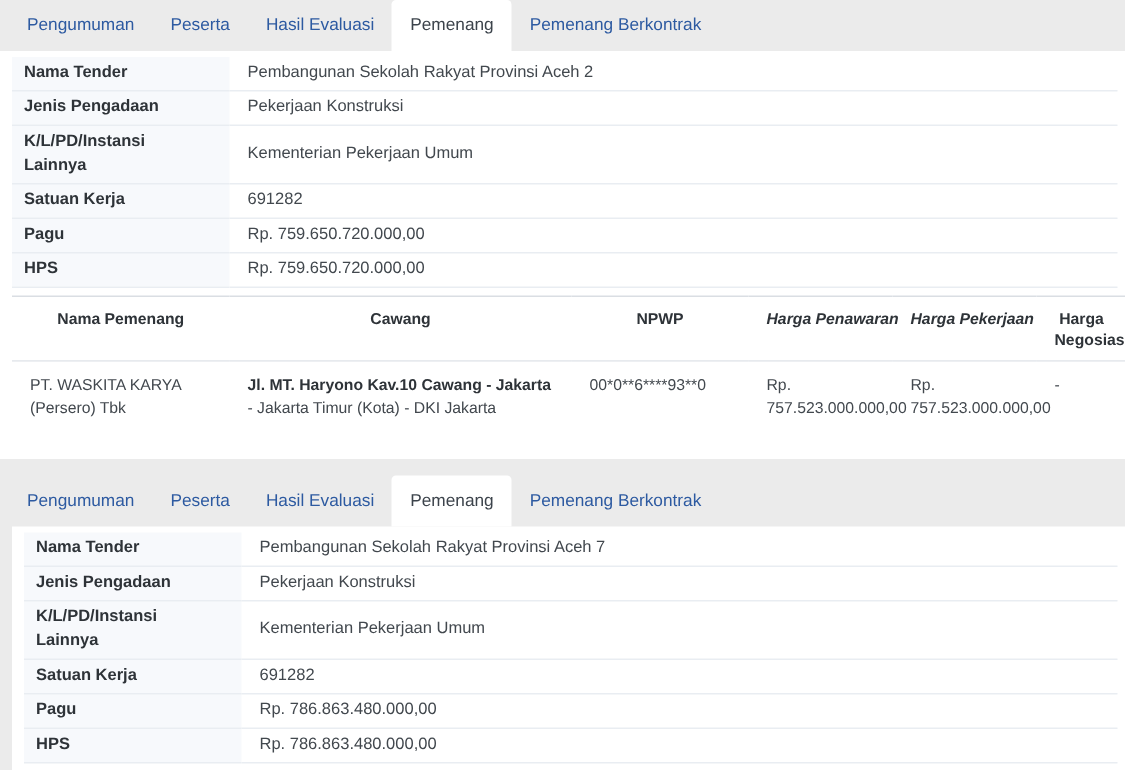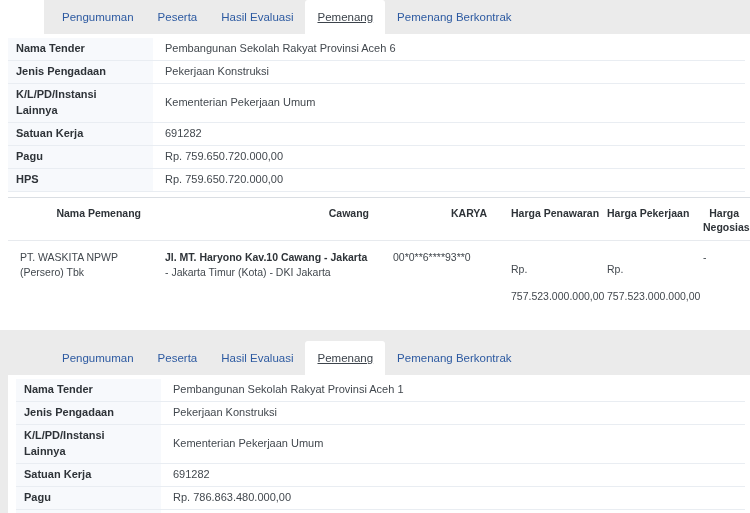--- a/index.html
+++ b/index.html
@@ -6,31 +6,29 @@
   html,body { width:750px; background:#ffffff; }
   body { font-family:"Liberation Sans", sans-serif; color:#41474d; }
 
   .panel { width:100%; }
 
   
   .tabbar {
     display:flex; align-items:stretch;
     background:#ebebeb;
     padding-left:6px;
-    margin-left:44px;
   }
   .tab {
     font-size:11.5px; color:#2d5aa1;
     line-height:34px; padding:0 12px;
     cursor:pointer; white-space:nowrap;
   }
   .tab.active {
     background:#ffffff; color:#3c434b;
     border-radius:3px 3px 0 0;
-    text-decoration:underline;
   }
   .panel2 .tabbar { padding-top:11px; }
   .panel2 { background:#ebebeb; }
   .panel2 .card { margin-left:8px; }
 
   
   .card { background:#ffffff; padding:4px 5px 10px 8px; }
 
   
   table.details { width:100%; border-collapse:collapse; font-size:11px; }
@@ -44,50 +42,50 @@
   }
   table.details td.val { color:#42484e; }
 
   
   table.winners {
     width:100%; border-collapse:collapse; table-layout:fixed;
     font-size:10.5px; margin-top:5px;
     border-top:1px solid #dadee3;
   }
   table.winners th {
-    text-align:right; font-weight:bold; color:#2e3338;
+    text-align:center; font-weight:bold; color:#2e3338;
     padding:8px 12px 6px 12px; vertical-align:top; line-height:1.35;
     border-bottom:1px solid #e7eaee;
   }
-  table.winners th.nowrap { white-space:nowrap; }
+  table.winners th.nowrap { white-space:nowrap;font-style:italic; }
   table.winners td {
     padding:9px 12px 16px 12px; vertical-align:top; line-height:1.45;
     color:#42484e;
   }
   td.addr strong { color:#2e3338; }
-  .money span { display:block; white-space:nowrap;margin-top:12px; }
+  .money span { display:block; white-space:nowrap; }
 </style>
 </head>
 <body>
 
 <section class="panel panel1">
   <nav class="tabbar">
     <div class="tab">Pengumuman</div>
     <div class="tab">Peserta</div>
     <div class="tab">Hasil Evaluasi</div>
     <div class="tab active">Pemenang</div>
     <div class="tab">Pemenang Berkontrak</div>
   </nav>
 
   <div class="card">
     <table class="details">
       <tbody>
         <tr>
           <td class="lbl">Nama Tender</td>
-          <td class="val">Pembangunan Sekolah Rakyat Provinsi Aceh 6</td>
+          <td class="val">Pembangunan Sekolah Rakyat Provinsi Aceh 2</td>
         </tr>
         <tr>
           <td class="lbl">Jenis Pengadaan</td>
           <td class="val">Pekerjaan Konstruksi</td>
         </tr>
         <tr>
           <td class="lbl">K/L/PD/Instansi Lainnya</td>
           <td class="val">Kementerian Pekerjaan Umum</td>
         </tr>
         <tr>
@@ -111,29 +109,29 @@
           <col style="width:228px">
           <col style="width:118px">
         <col style="width:96px">
           <col style="width:96px">
           <col style="width:60px">
       </colgroup>
       <thead>
         <tr>
           <th>Nama Pemenang</th>
           <th>Cawang</th>
-          <th>KARYA</th>
+          <th>NPWP</th>
           <th class="nowrap">Harga Penawaran</th>
           <th class="nowrap">Harga Pekerjaan</th>
           <th>Harga Negosiasi</th>
         </tr>
       </thead>
       <tbody>
         <tr>
-          <td>PT. WASKITA NPWP (Persero) Tbk</td>
+          <td>PT. WASKITA KARYA (Persero) Tbk</td>
           <td class="addr"><strong>Jl. MT. Haryono Kav.10 Cawang - Jakarta</strong><span> - Jakarta Timur (Kota) - DKI Jakarta</span></td>
           <td>00*0**6****93**0</td>
           <td class="money">
               <span>Rp.</span>
               <span>757.523.000.000,00</span>
             </td>
           <td class="money">
               <span>Rp.</span>
               <span>757.523.000.000,00</span>
             </td>
@@ -151,21 +149,21 @@
     <div class="tab">Hasil Evaluasi</div>
     <div class="tab active">Pemenang</div>
     <div class="tab">Pemenang Berkontrak</div>
   </nav>
 
   <div class="card">
     <table class="details">
       <tbody>
         <tr>
           <td class="lbl">Nama Tender</td>
-          <td class="val">Pembangunan Sekolah Rakyat Provinsi Aceh 1</td>
+          <td class="val">Pembangunan Sekolah Rakyat Provinsi Aceh 7</td>
         </tr>
         <tr>
           <td class="lbl">Jenis Pengadaan</td>
           <td class="val">Pekerjaan Konstruksi</td>
         </tr>
         <tr>
           <td class="lbl">K/L/PD/Instansi Lainnya</td>
           <td class="val">Kementerian Pekerjaan Umum</td>
         </tr>
         <tr>

